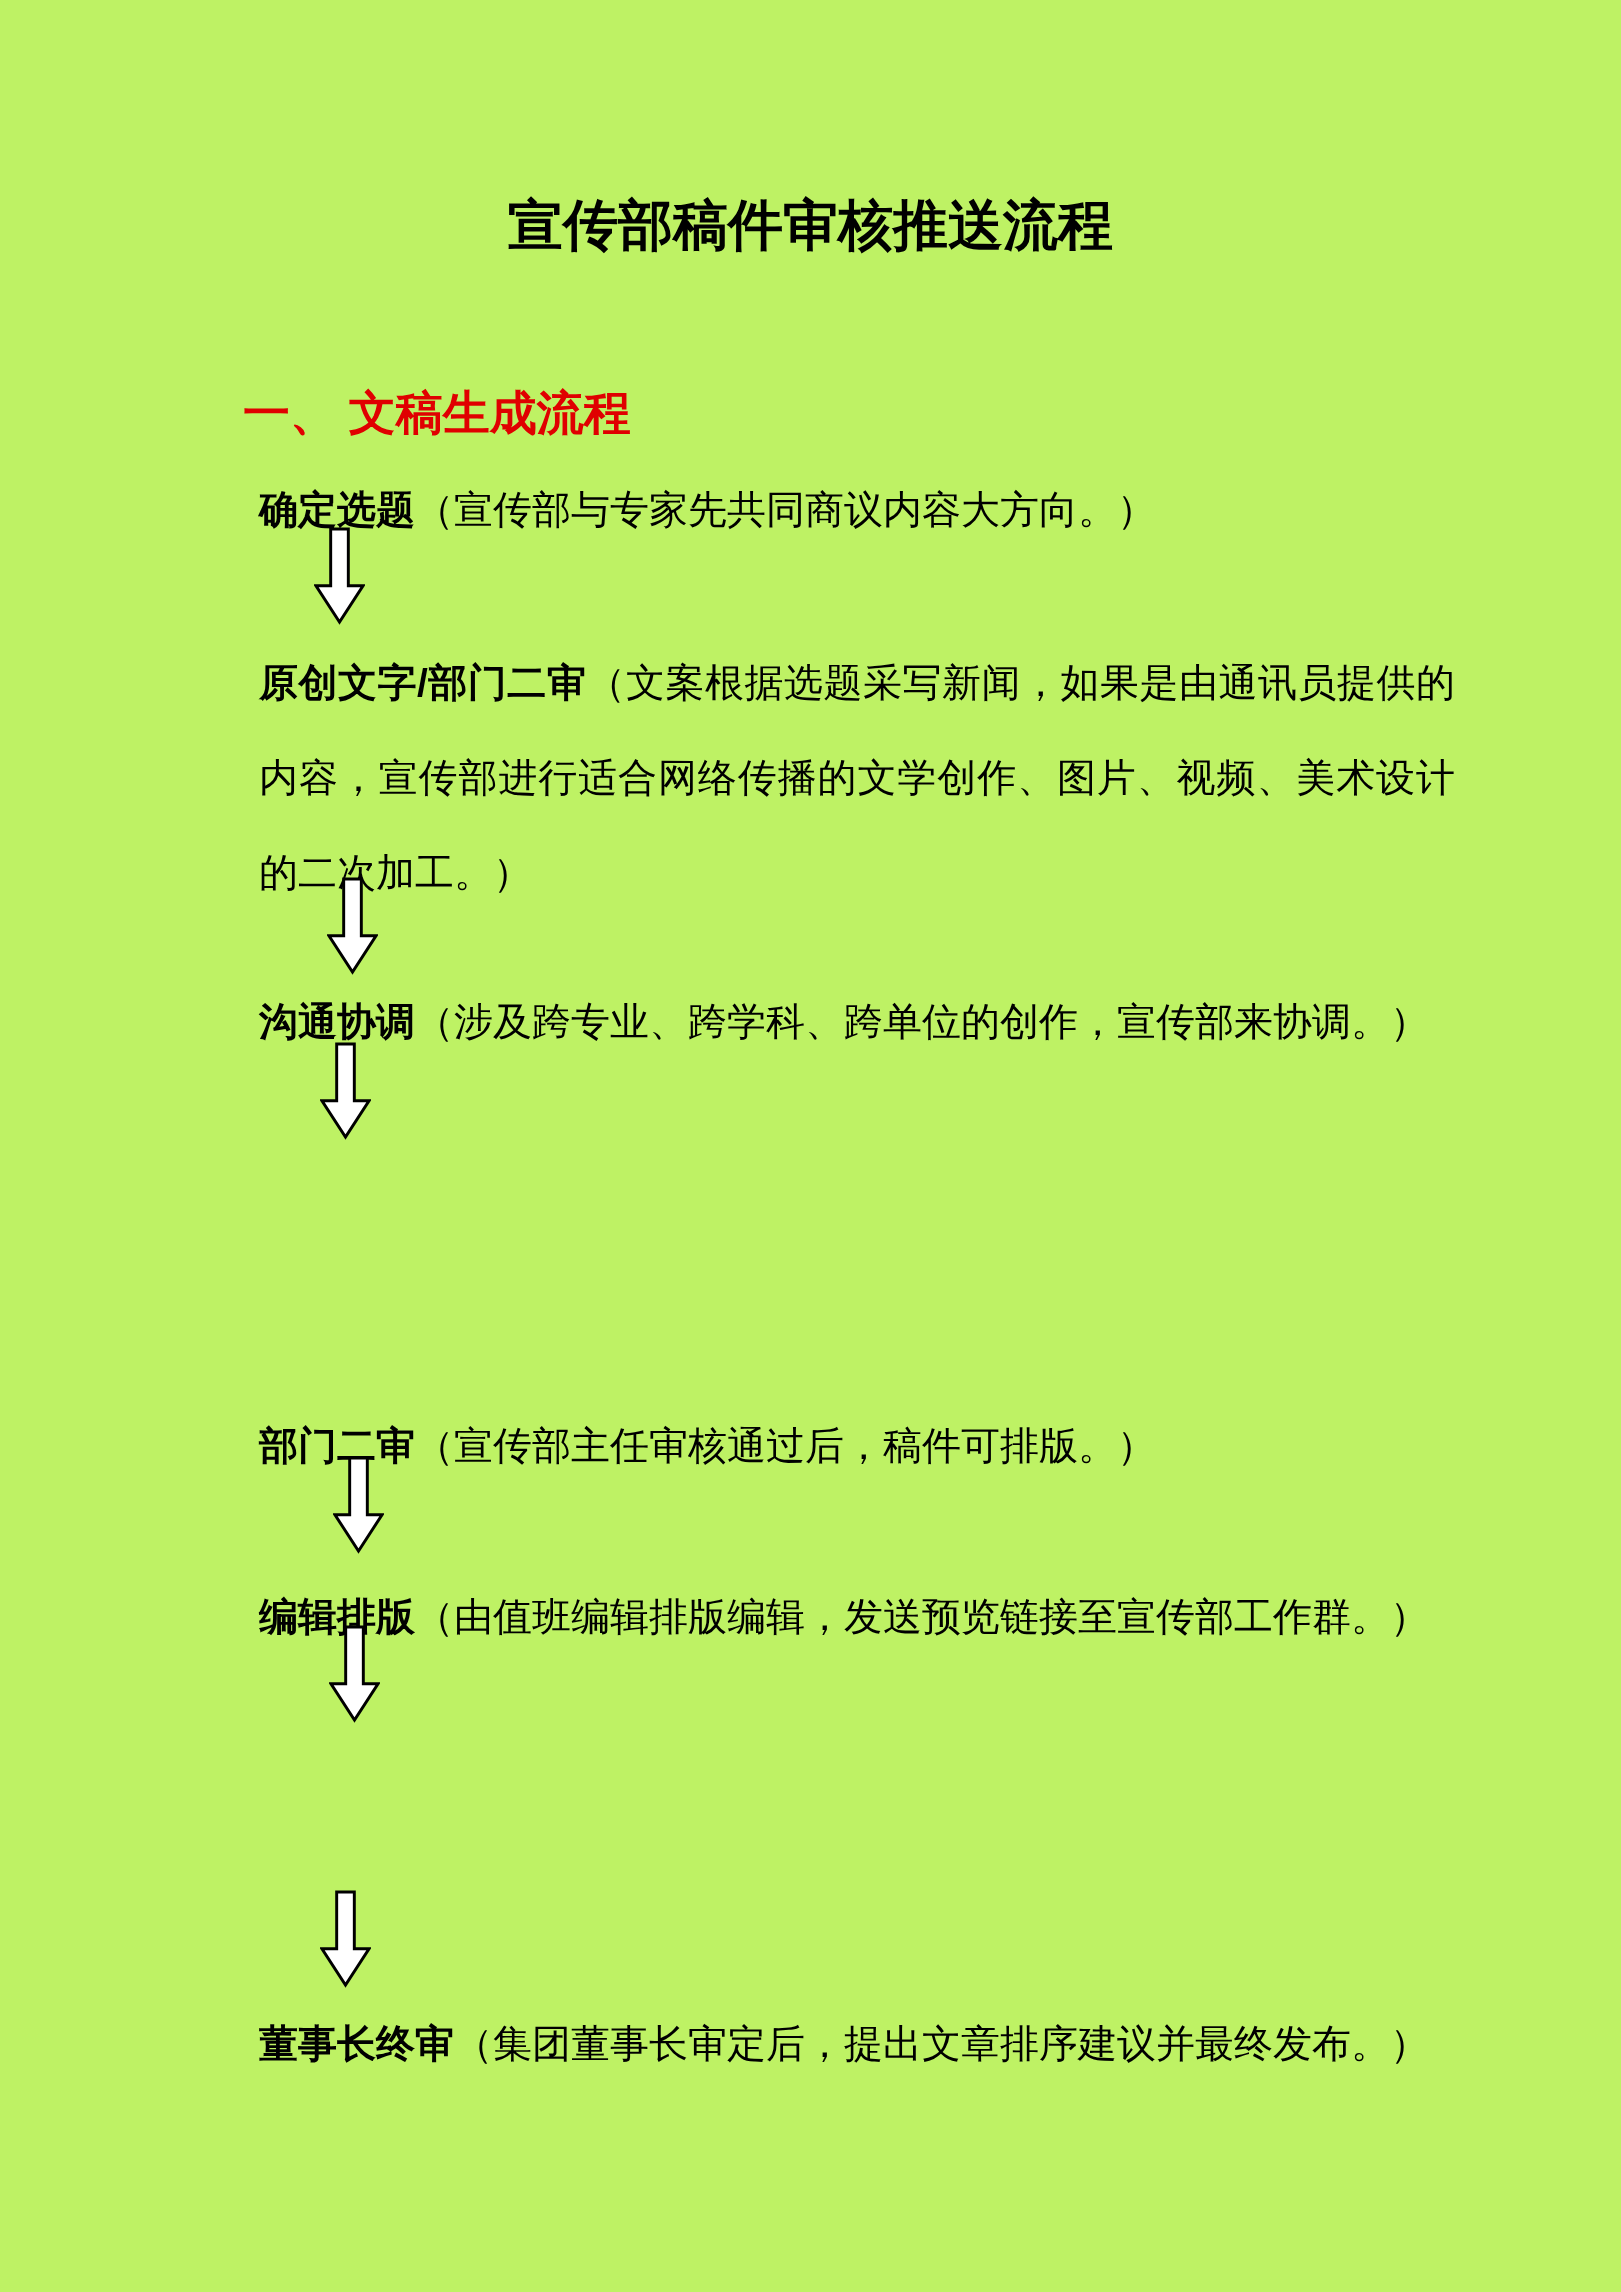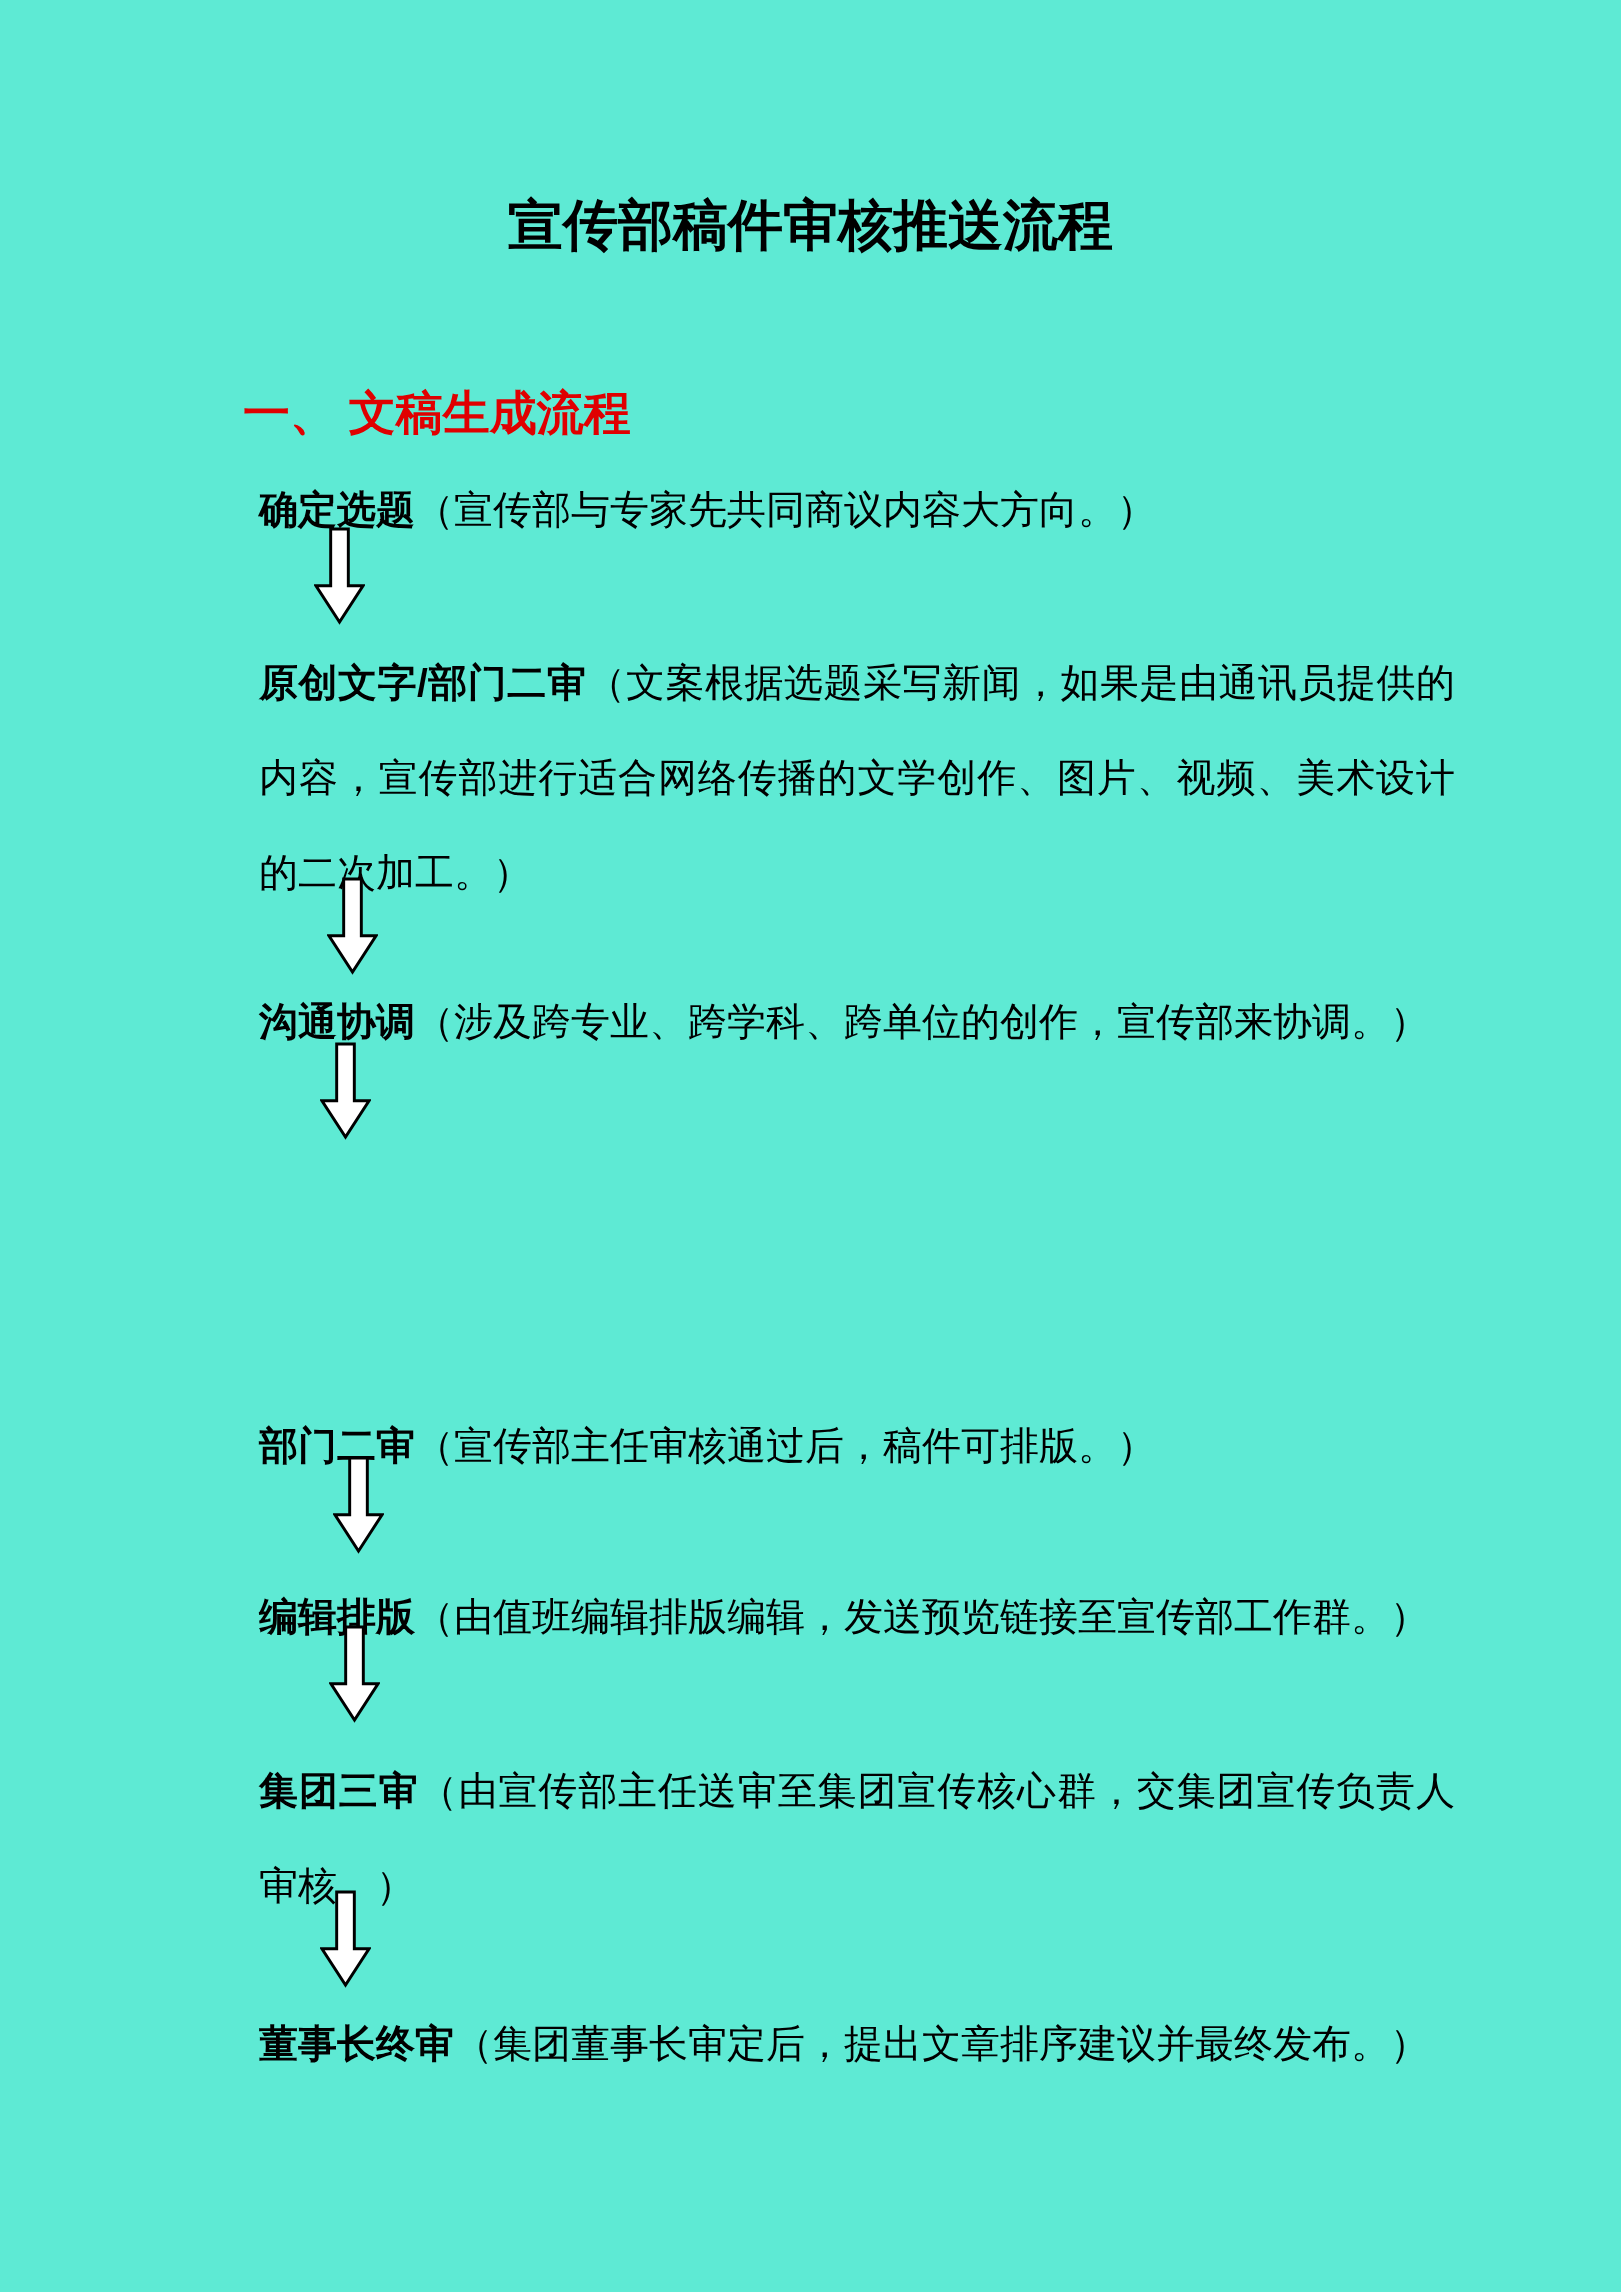--- a/index.html
+++ b/index.html
@@ -4,21 +4,21 @@
 <style>
   html, body {
     margin: 0;
     padding: 0;
     background: #ffffff;
   }
   .page {
     position: relative;
     width: 1621px;
     height: 2293px;
-    background: #5eead4;
+    background: #bef264;
     color: #000000;
     font-family: "Liberation Serif", "DejaVu Serif", serif;
     overflow: hidden;
   }
   .doc-title {
     position: absolute;
     top: 194px;
     left: 0;
     width: 1621px;
     margin: 0;
@@ -117,23 +117,20 @@
   <p class="flow-item" style="top:1553px">
     <b class="lbl">编辑排版</b><span>（由值班编辑排版编辑，发送预览链接至宣传部工作群。）</span>
   </p>
 
   <div class="arrow" style="top:1625px;left:329px">
     <svg viewBox="0 0 52 100" xmlns="http://www.w3.org/2000/svg">
         <path d="M17 2 H35 V60 H50 L26 97 L2 60 H17 Z" fill="#ffffff" stroke="#000000" stroke-width="3" stroke-linejoin="miter"></path>
       </svg>
   </div>
 
-  <p class="flow-item" style="top:1727px">
-    <b class="lbl">集团三审</b><span>（由宣传部主任送审至集团宣传核心群，交集团宣传负责人审核。）</span>
-  </p>
 
   <div class="arrow" style="top:1890px;left:320px">
     <svg viewBox="0 0 52 100" xmlns="http://www.w3.org/2000/svg">
         <path d="M17 2 H35 V60 H50 L26 97 L2 60 H17 Z" fill="#ffffff" stroke="#000000" stroke-width="3" stroke-linejoin="miter"></path>
       </svg>
   </div>
 
   <p class="flow-item" style="top:1980px">
     <b class="lbl">董事长终审</b><span>（集团董事长审定后，提出文章排序建议并最终发布。）</span>
   </p>

